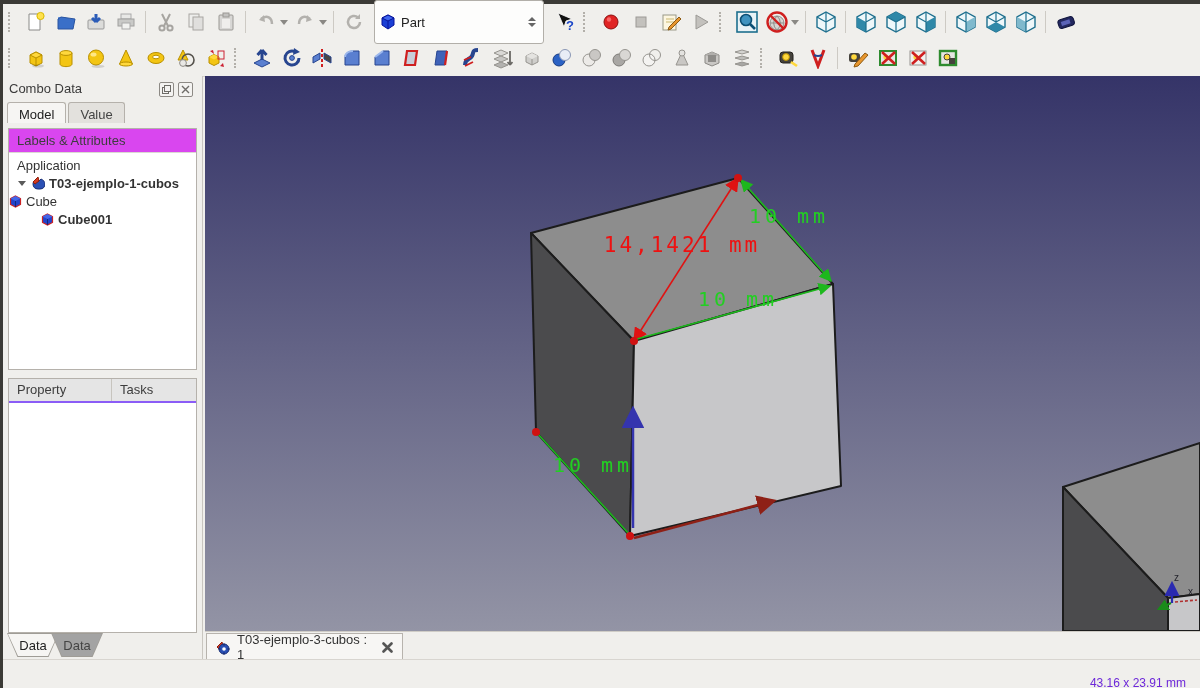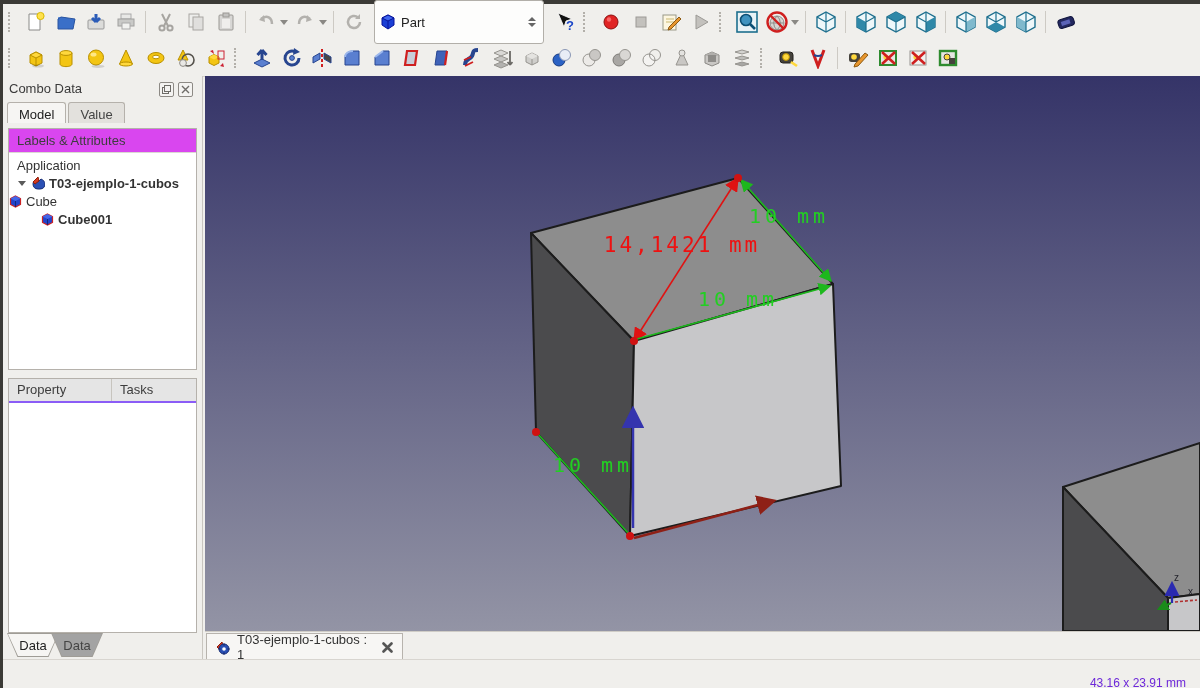--- a/index.html
+++ b/index.html
@@ -610,21 +610,21 @@
 </div>
 
 <div class="mdi-bar">
   <div class="mdi-tab">
     <svg width="15" height="15">
         <path d="M2 7l5-5 1 4-4 3z" fill="#d63a1f" stroke="#8e1f0c"></path>
         <circle cx="9" cy="9" r="5" fill="#2b50b4" stroke="#1a2f77"></circle>
         <circle cx="9" cy="9" r="1.8" fill="#fff"></circle>
         <path d="M9 3.5v2M9 12.5v2M3.5 9h2M12.5 9h2" stroke="#1a2f77" stroke-width="1.6"></path>
       </svg>
-    <span class="lbl">T03-ejemplo-1-cubos : 1</span>
+    <span class="lbl">T03-ejemplo-3-cubos : 1</span>
     <span class="mdi-close">
         <svg width="11" height="11">
           <path d="M1.5 1.5l8 8M9.5 1.5l-8 8" stroke="#555" stroke-width="2.6" stroke-linecap="round"></path>
         </svg>
       </span>
   </div>
 </div>
 
 <div class="status-bar">
   <span class="status-dims">43.16 x 23.91 mm</span>

